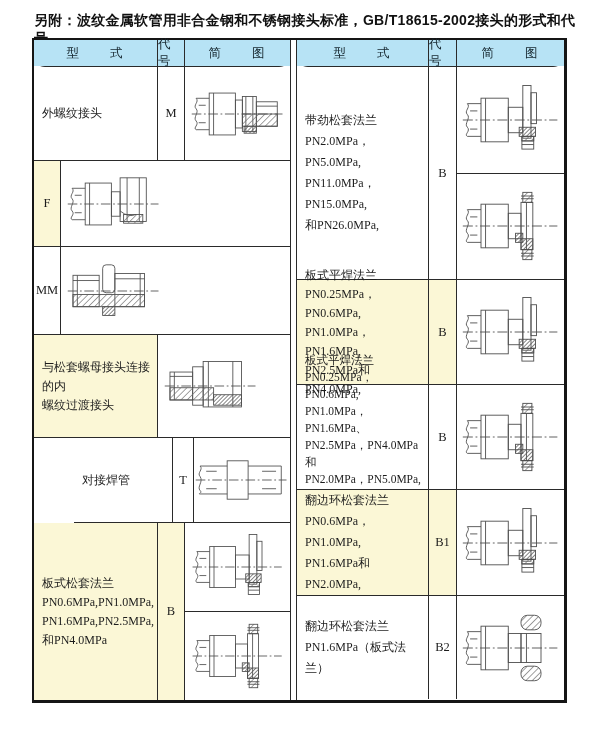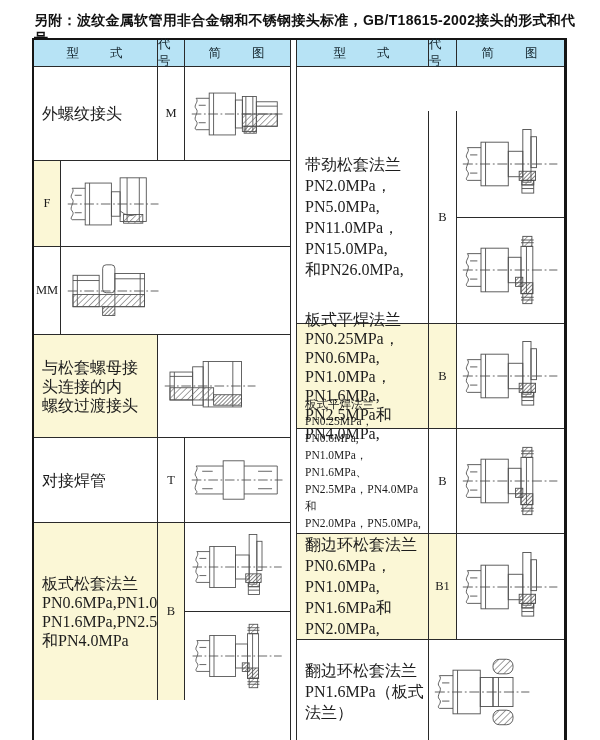--- a/index.html
+++ b/index.html
@@ -19,41 +19,41 @@
     position:absolute;left:32px;top:38px;display:flex;
     border:2px solid #151515;border-right-width:3px;border-bottom-width:3px;
     background:#fff;
   }
   .half{display:flex;flex-direction:column;}
   .half-left{width:256px;}
   .half-right{width:267px;}
   .mid-divider{width:5px;background:#ffffff;border-left:1.5px solid var(--border);border-right:1.5px solid var(--border);}
   .row{display:flex;border-bottom:1px solid var(--border);}
   .row:last-child{border-bottom:none;}
-  .row.header{border-bottom:1.5px solid var(--border);}
+  .row.header{border-bottom:1.5px solid var(--border);border-radius:11px;}
   .cell{box-sizing:border-box;border-right:1px solid var(--border);display:flex;align-items:center;}
   .cell:last-child{border-right:none;}
   .half-left .type{width:124px;}
   .half-left .code{width:27px;}
   .half-left .sketch{width:105px;}
   .half-right .type{width:132px;}
   .half-right .code{width:28px;}
   .half-right .sketch{width:107px;}
-  .type{padding:4px 4px 4px 8px;font-size:16px;line-height:19px;white-space:pre-line;justify-content:flex-start;}
+  .type{padding:4px 4px 4px 8px;font-size:12px;line-height:19px;white-space:pre-line;justify-content:flex-start;}
   .type.lh-lg{line-height:21px;}
   .type.lh-sm{line-height:17px;font-size:11.5px;}
   .code{justify-content:center;font-size:12.5px;}
   .sketch{justify-content:center;background:#fff;}
   .row.header .cell{background:var(--header-bg);justify-content:center;padding:0;
     font-size:12.5px;letter-spacing:2px;height:26px;color:#15262e;}
   .row.hl .type,.row.hl .code{background:var(--highlight-bg);}
   
   .lr1{height:93px;} .lr2{height:85px;} .lr3{height:87px;} .lr4{height:102px;}
-  .lr5{height:84px;} .lr6{height:177px;}
-  .rr1{height:212px;margin-top:44px;} .rr2{height:104px;} .rr3{height:104px;} .rr4{height:105px;} .rr5{height:103px;}
+  .lr5{height:84px;margin-left:40px;} .lr6{height:177px;}
+  .rr1{height:212px;} .rr2{height:104px;} .rr3{height:104px;} .rr4{height:105px;} .rr5{height:103px;}
   .sketch.split{flex-direction:column;align-items:stretch;padding:0;}
   .sub{flex:1;display:flex;align-items:center;justify-content:center;}
   .sub:first-child{border-bottom:1px solid var(--border);}
   .sketch svg{display:block;}
   .diag{width:96px;height:76px;}
   .half-right .diag{width:100px;height:80px;}
   .sub .diag{height:72px;}
   .rr1 .sub .diag{height:90px;}
   .lineart{stroke:#4f4f4f;stroke-width:1;fill:none;}
   #svg-defs{position:absolute;width:0;height:0;overflow:hidden;}
@@ -343,20 +343,21 @@
       <div class="cell sketch">
         <svg class="diag" viewBox="0 0 110 84">
             <use href="#plate-loose-flange"></use>
           </svg>
       </div>
     </div>
 
     <div class="row rr5">
       <div class="cell type lh-lg">翻边环松套法兰
 PN1.6MPa（板式法兰）</div>
+      <div class="cell code">B2</div>
       <div class="cell sketch">
         <svg class="diag" viewBox="0 0 110 84">
             <use href="#lap-ring-flange"></use>
           </svg>
       </div>
     </div>
   </div>
 </div>
 
 </body></html>

